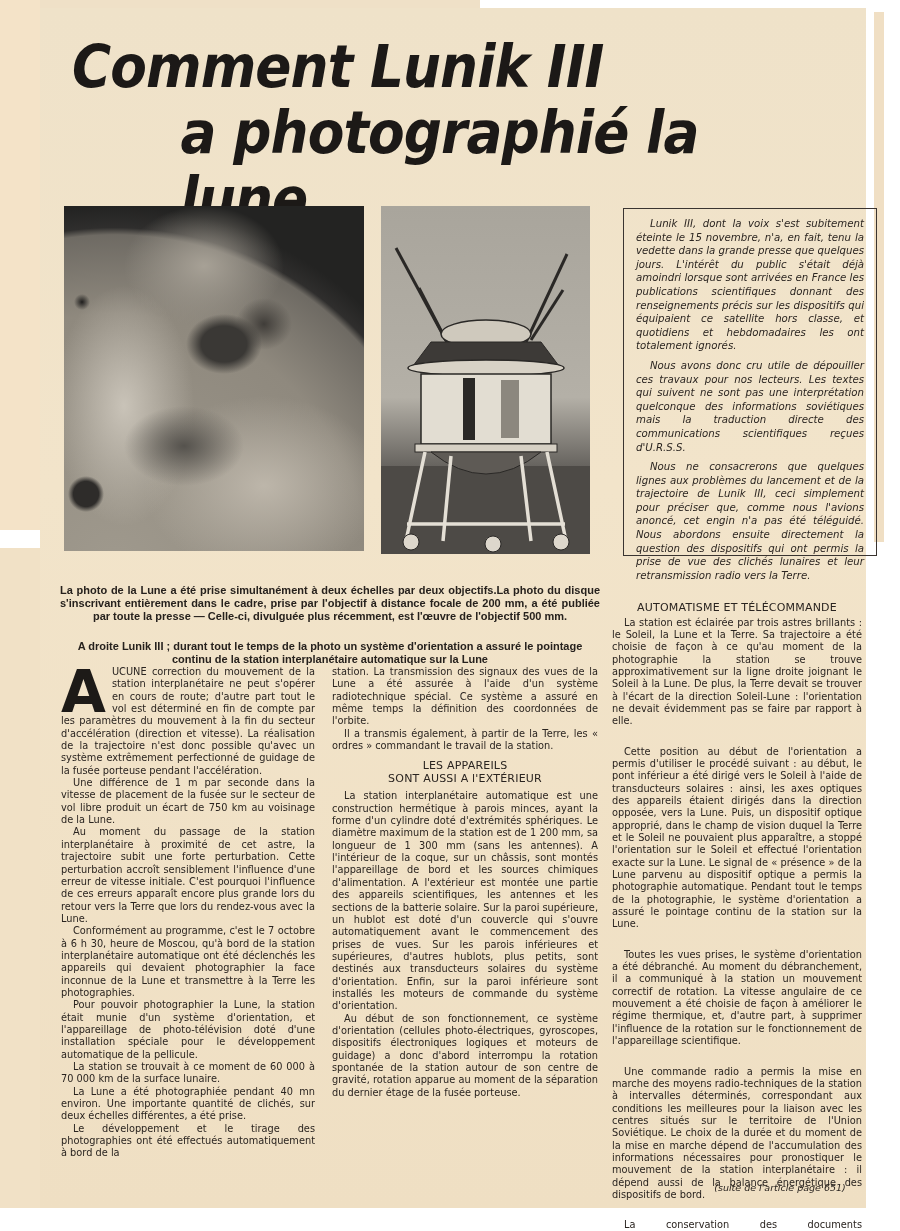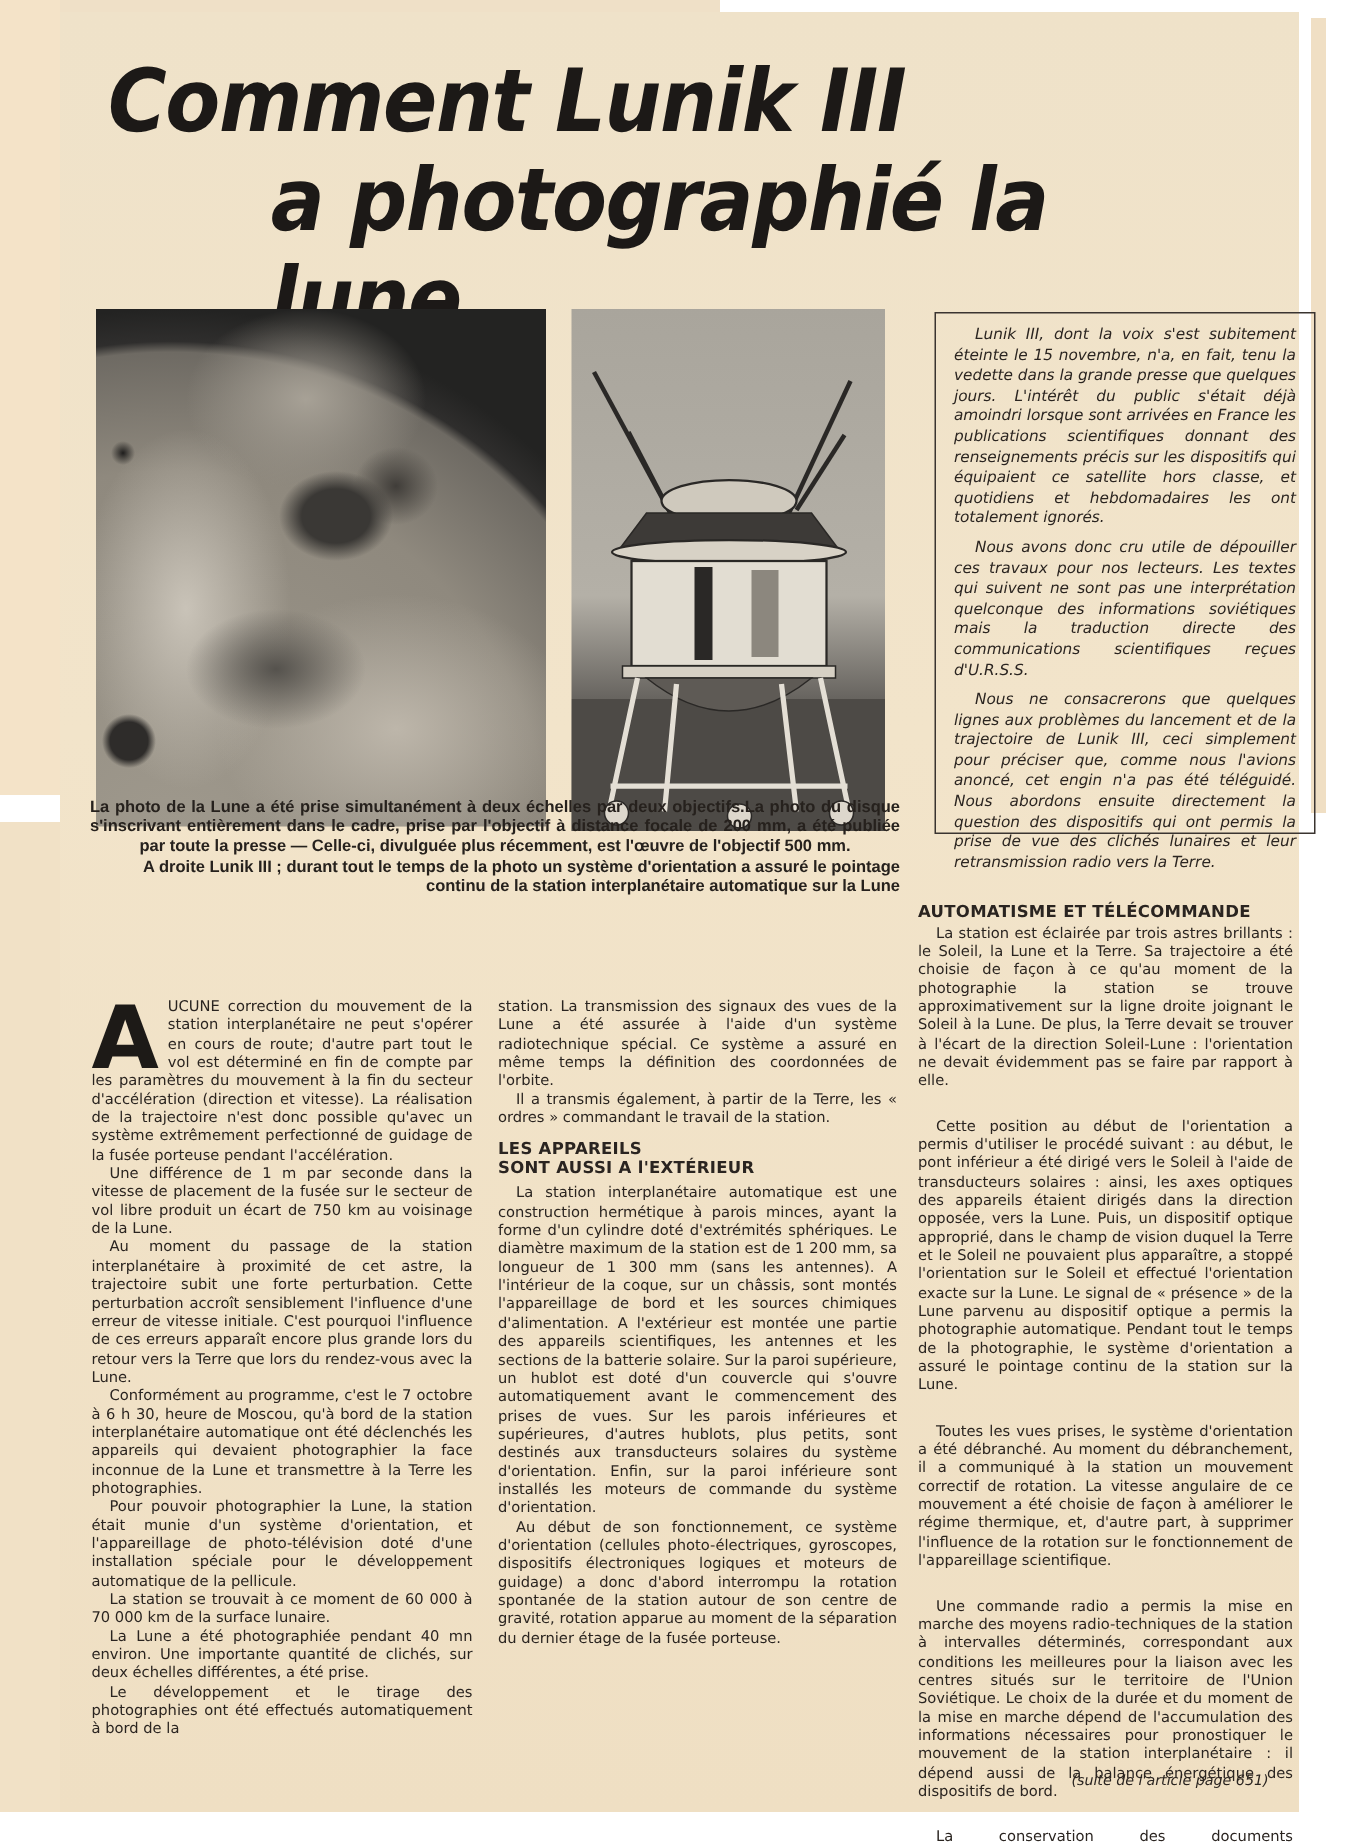--- a/index.html
+++ b/index.html
@@ -33,32 +33,32 @@
   }
   .photo-sat { left:381px; top:206px; width:209px; height:348px;
     background:linear-gradient(180deg,#a9a59c 0%,#b4b0a7 55%,#5a5753 78%,#4a4845 100%); }
   .sat-svg { position:absolute; left:0; top:0; width:209px; height:348px; }
 
   .sidebar-box { position:absolute; left:623px; top:208px; width:254px; height:348px;
                  border:1.5px solid #3a3430; box-sizing:border-box; padding:8px 12px 6px 12px; }
   .sidebar-box p { margin:0 0 6px 0; font-style:italic; font-size:10.2px; line-height:13.6px; text-align:justify;
                    text-indent:14px; color:#2b2521; }
 
-  .caption { position:absolute; left:60px; top:532px; width:540px; font-family:"Liberation Sans", sans-serif;
+  .caption { position:absolute; left:60px; top:584px; width:540px; font-family:"Liberation Sans", sans-serif;
              font-weight:bold; font-size:11px; line-height:13.2px; color:#26211d; }
   .caption p { margin:0; text-align:center; }
   .caption p.c1 { text-align:justify; text-align-last:center; }
-  .caption p.c2 { margin-top:0;text-align:right; }
+  .caption p.c2 { margin-top:16px; }
 
   .col { position:absolute; font-size:9.8px; line-height:12.35px; color:#2a2420; text-align:justify; }
   .col p { margin:0; text-indent:12px; }
   .col-1 { left:61px; top:666px; width:254px; }
   .col-2 { left:332px; top:666px; width:266px; }
   .col-3 { left:612px; top:602px; width:250px; }
-  .col h2 { margin:8px 0 5px 0; font-size:11px; line-height:12.5px; font-weight:bold; text-align:left; letter-spacing:0.2px; color:#2a2420; }
+  .col h2 { margin:8px 0 5px 0; font-size:11px; line-height:12.5px; font-weight:normal; text-align:center; letter-spacing:0.2px; color:#2a2420; }
   .col-3 h2 { margin:0 0 2px 0; }
   .col-3 p.gap { margin-top:18px; }
   .dropcap { float:left; font-size:58px; line-height:44px; font-weight:bold; margin:4px 6px 0 0; color:#1d1a17; font-family:"DejaVu Sans", sans-serif; }
   .col-1 p.first { text-indent:0; }
   .continued { position:absolute; left:700px; top:1182px; width:160px; text-align:center; font-style:italic;
                font-size:9.5px; color:#2a2420; }
 </style>
 </head>
 <body>
 

